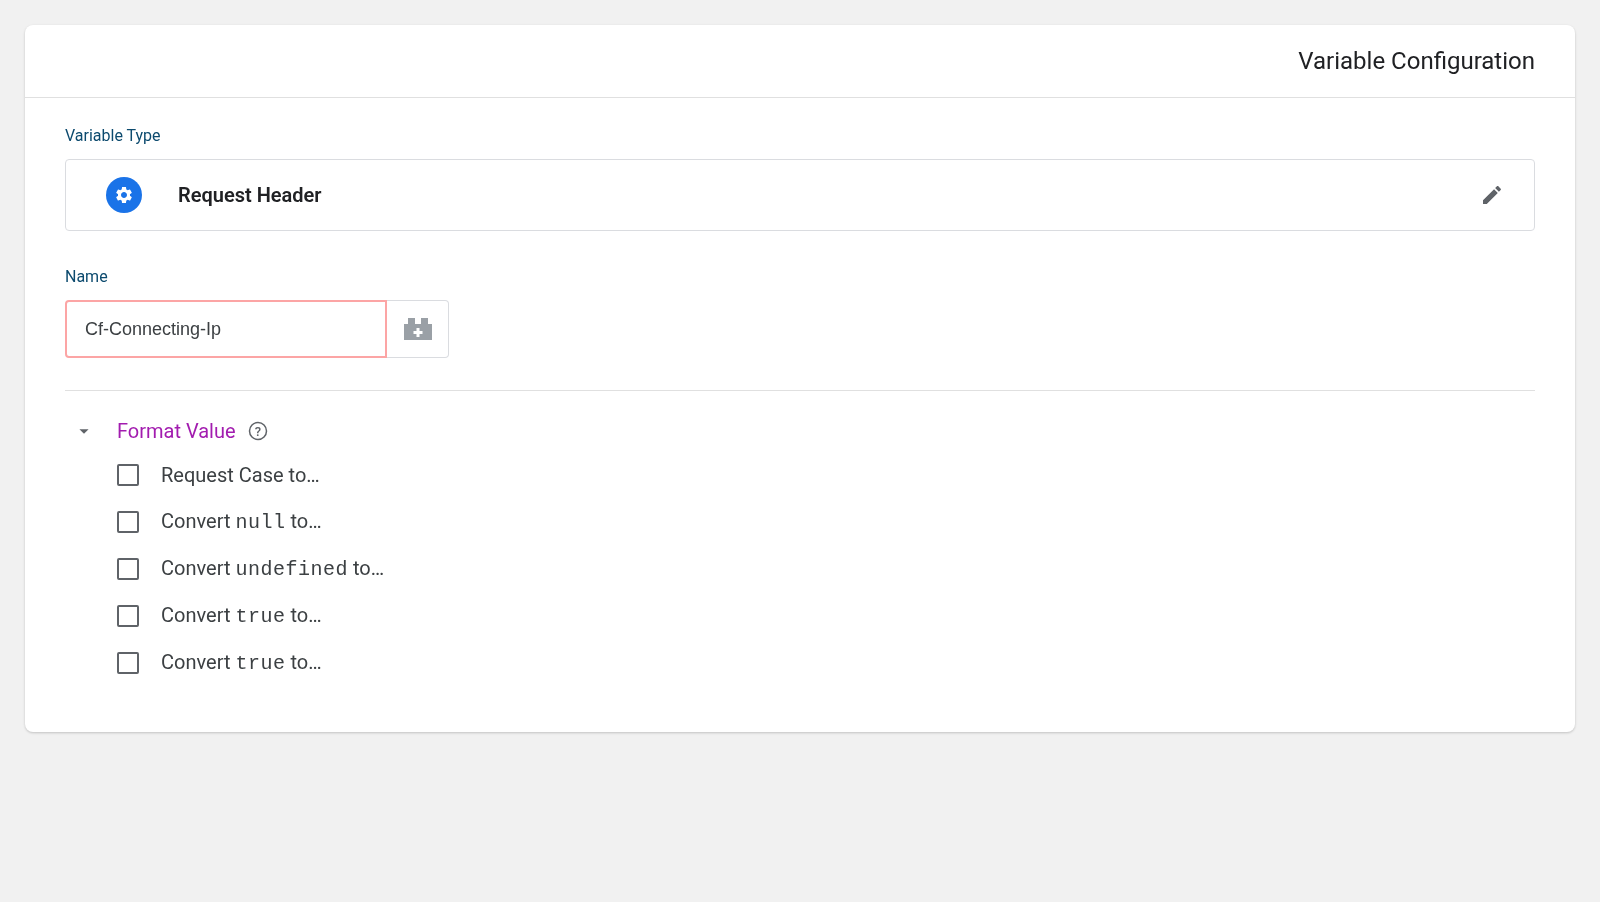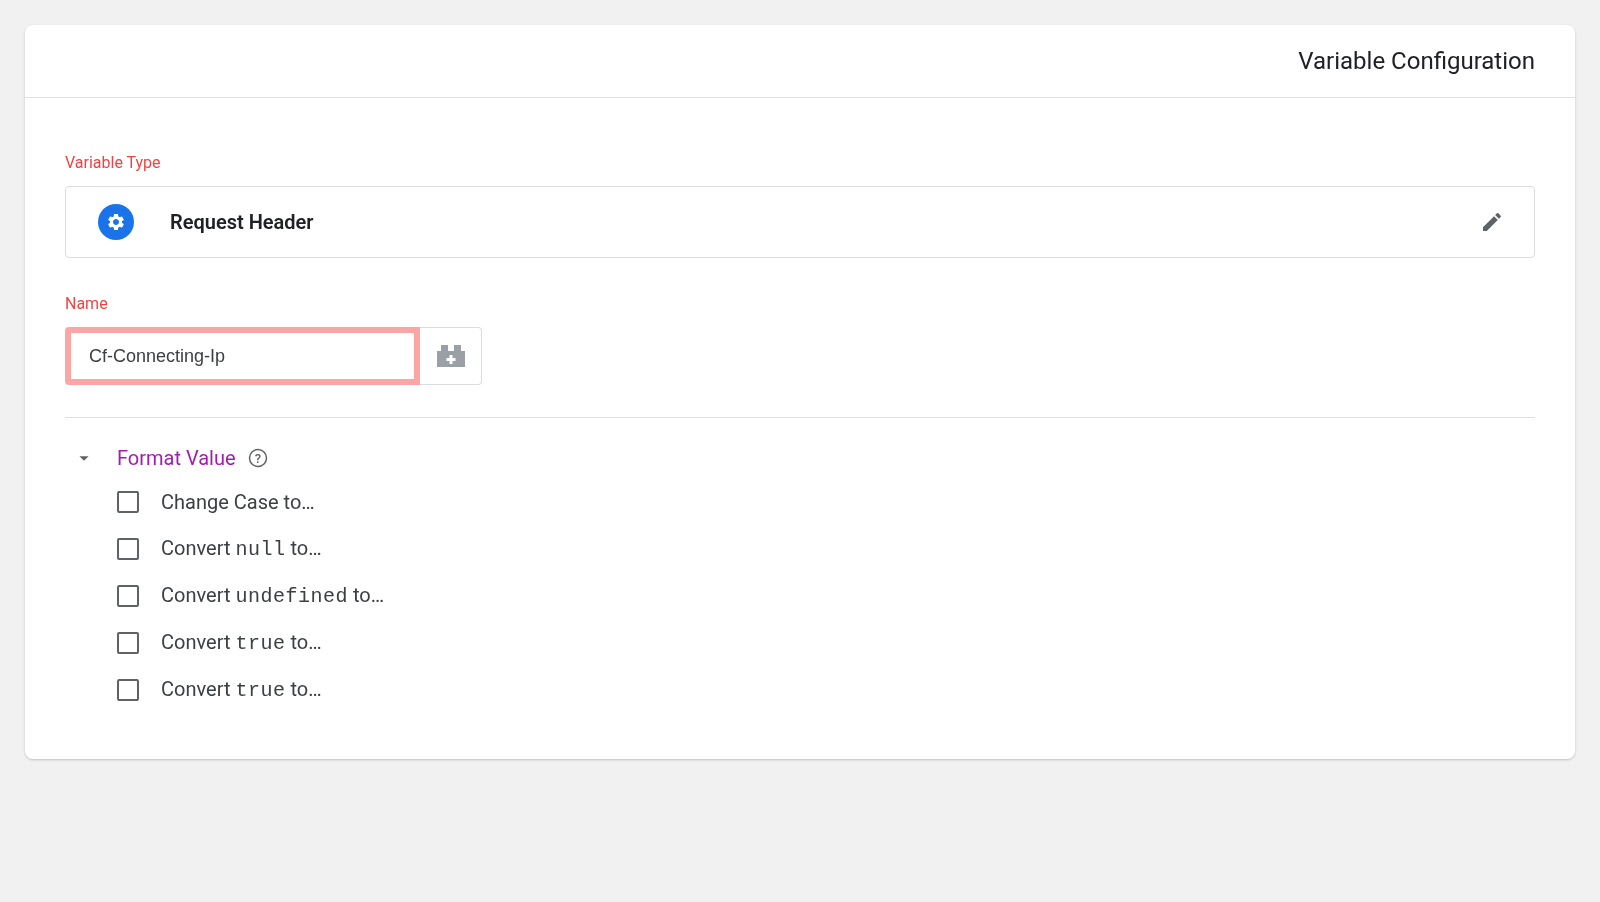--- a/index.html
+++ b/index.html
@@ -27,31 +27,30 @@
       font-size: 24px;
       font-weight: 400;
       color: #202124;
       text-align: right;
     }
     .card-body {
       padding: 28px 40px 35px 40px;
     }
     .section-label {
       font-size: 16px;
-      color: #ef4444;
+      color: #0c4a6e;
       margin-bottom: 14px;
       display: block;
-      margin-top: 27px;
     }
     .variable-type-box {
       border: 1px solid #dadce0;
       border-radius: 4px;
       display: flex;
       align-items: center;
-      padding: 17px 20px 17px 32px;
+      padding: 17px 20px 17px 40px;
       margin-bottom: 36px;
       cursor: pointer;
     }
     .icon-circle {
       width: 36px;
       height: 36px;
       border-radius: 50%;
       background: #1a73e8;
       display: flex;
       align-items: center;
@@ -76,23 +75,23 @@
       fill: #5f6368;
       cursor: pointer;
       margin-right: 10px;
     }
     .name-row {
       display: flex;
       align-items: stretch;
       margin-bottom: 32px;
     }
     .name-input {
-      width: 355px;
+      width: 322px;
       height: 58px;
-      border: 6px solid #fca5a5;
+      border: 2px solid #fca5a5;
       border-radius: 4px 0 0 4px;
       font-size: 18px;
       padding: 0 18px;
       color: #3c4043;
       outline: none;
     }
     .picker-button {
       width: 62px;
       height: 58px;
       border: 1px solid #dadce0;
@@ -216,21 +215,21 @@
       <span class="format-title">Format Value</span>
       <svg class="help-icon" viewBox="0 0 20 20">
         <circle cx="10" cy="10" r="8.5"></circle>
         <text x="10" y="14.5" text-anchor="middle">?</text>
       </svg>
     </div>
 
     <div class="checkbox-list">
       <label class="checkbox-row">
         <span class="checkbox"></span>
-        <span class="checkbox-label"><span>Change Case to…</span></span>
+        <span class="checkbox-label"><span>Request Case to…</span></span>
       </label>
       <label class="checkbox-row">
         <span class="checkbox"></span>
         <span class="checkbox-label"><span>Convert </span><span class="mono">null</span><span> to…</span></span>
       </label>
       <label class="checkbox-row">
         <span class="checkbox"></span>
         <span class="checkbox-label"><span>Convert </span><span class="mono">undefined</span><span> to…</span></span>
       </label>
       <label class="checkbox-row">

